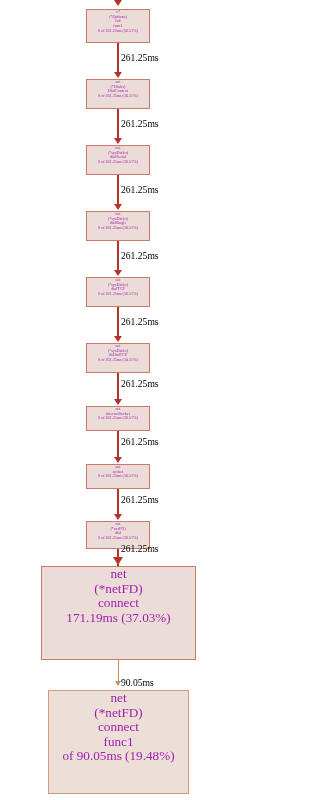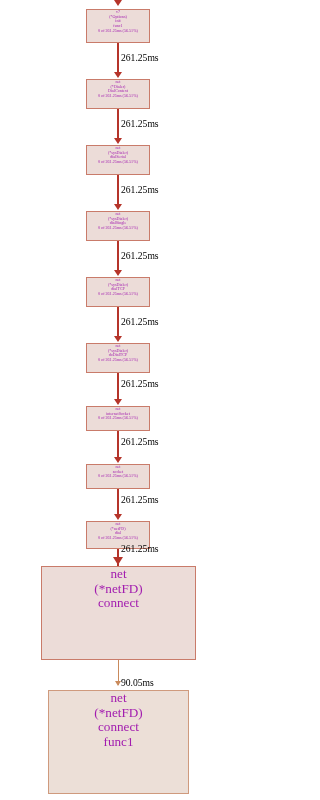--- a/index.html
+++ b/index.html
@@ -197,26 +197,28 @@
   </div>
 
   <div class="edge" style="left:117px; top:549px; height:17px;"></div>
   <div class="arrow big" style="left:112.5px; top:557px;"></div>
   <div class="edge-label" style="left:121px; top:543px;">261.25ms</div>
 
   <div class="node big" style="left:41px; top:566px; width:155px; height:94px;">
     <span class="ln">net</span>
     <span class="ln">(*netFD)</span>
     <span class="ln">connect</span>
+    <span class="ln">171.19ms (37.03%)</span>
   </div>
 
   <div class="edge thin" style="left:117.5px; top:660px; height:25px;"></div>
   <div class="arrow thin" style="left:115px; top:681px;"></div>
   <div class="edge-label" style="left:121px; top:677px;">90.05ms</div>
 
   <div class="node big tan" style="left:48px; top:690px; width:141px; height:104px;">
     <span class="ln">net</span>
     <span class="ln">(*netFD)</span>
     <span class="ln">connect</span>
     <span class="ln">func1</span>
+    <span class="ln">of 90.05ms (19.48%)</span>
   </div>
 
 </div>
 
 </body></html>

